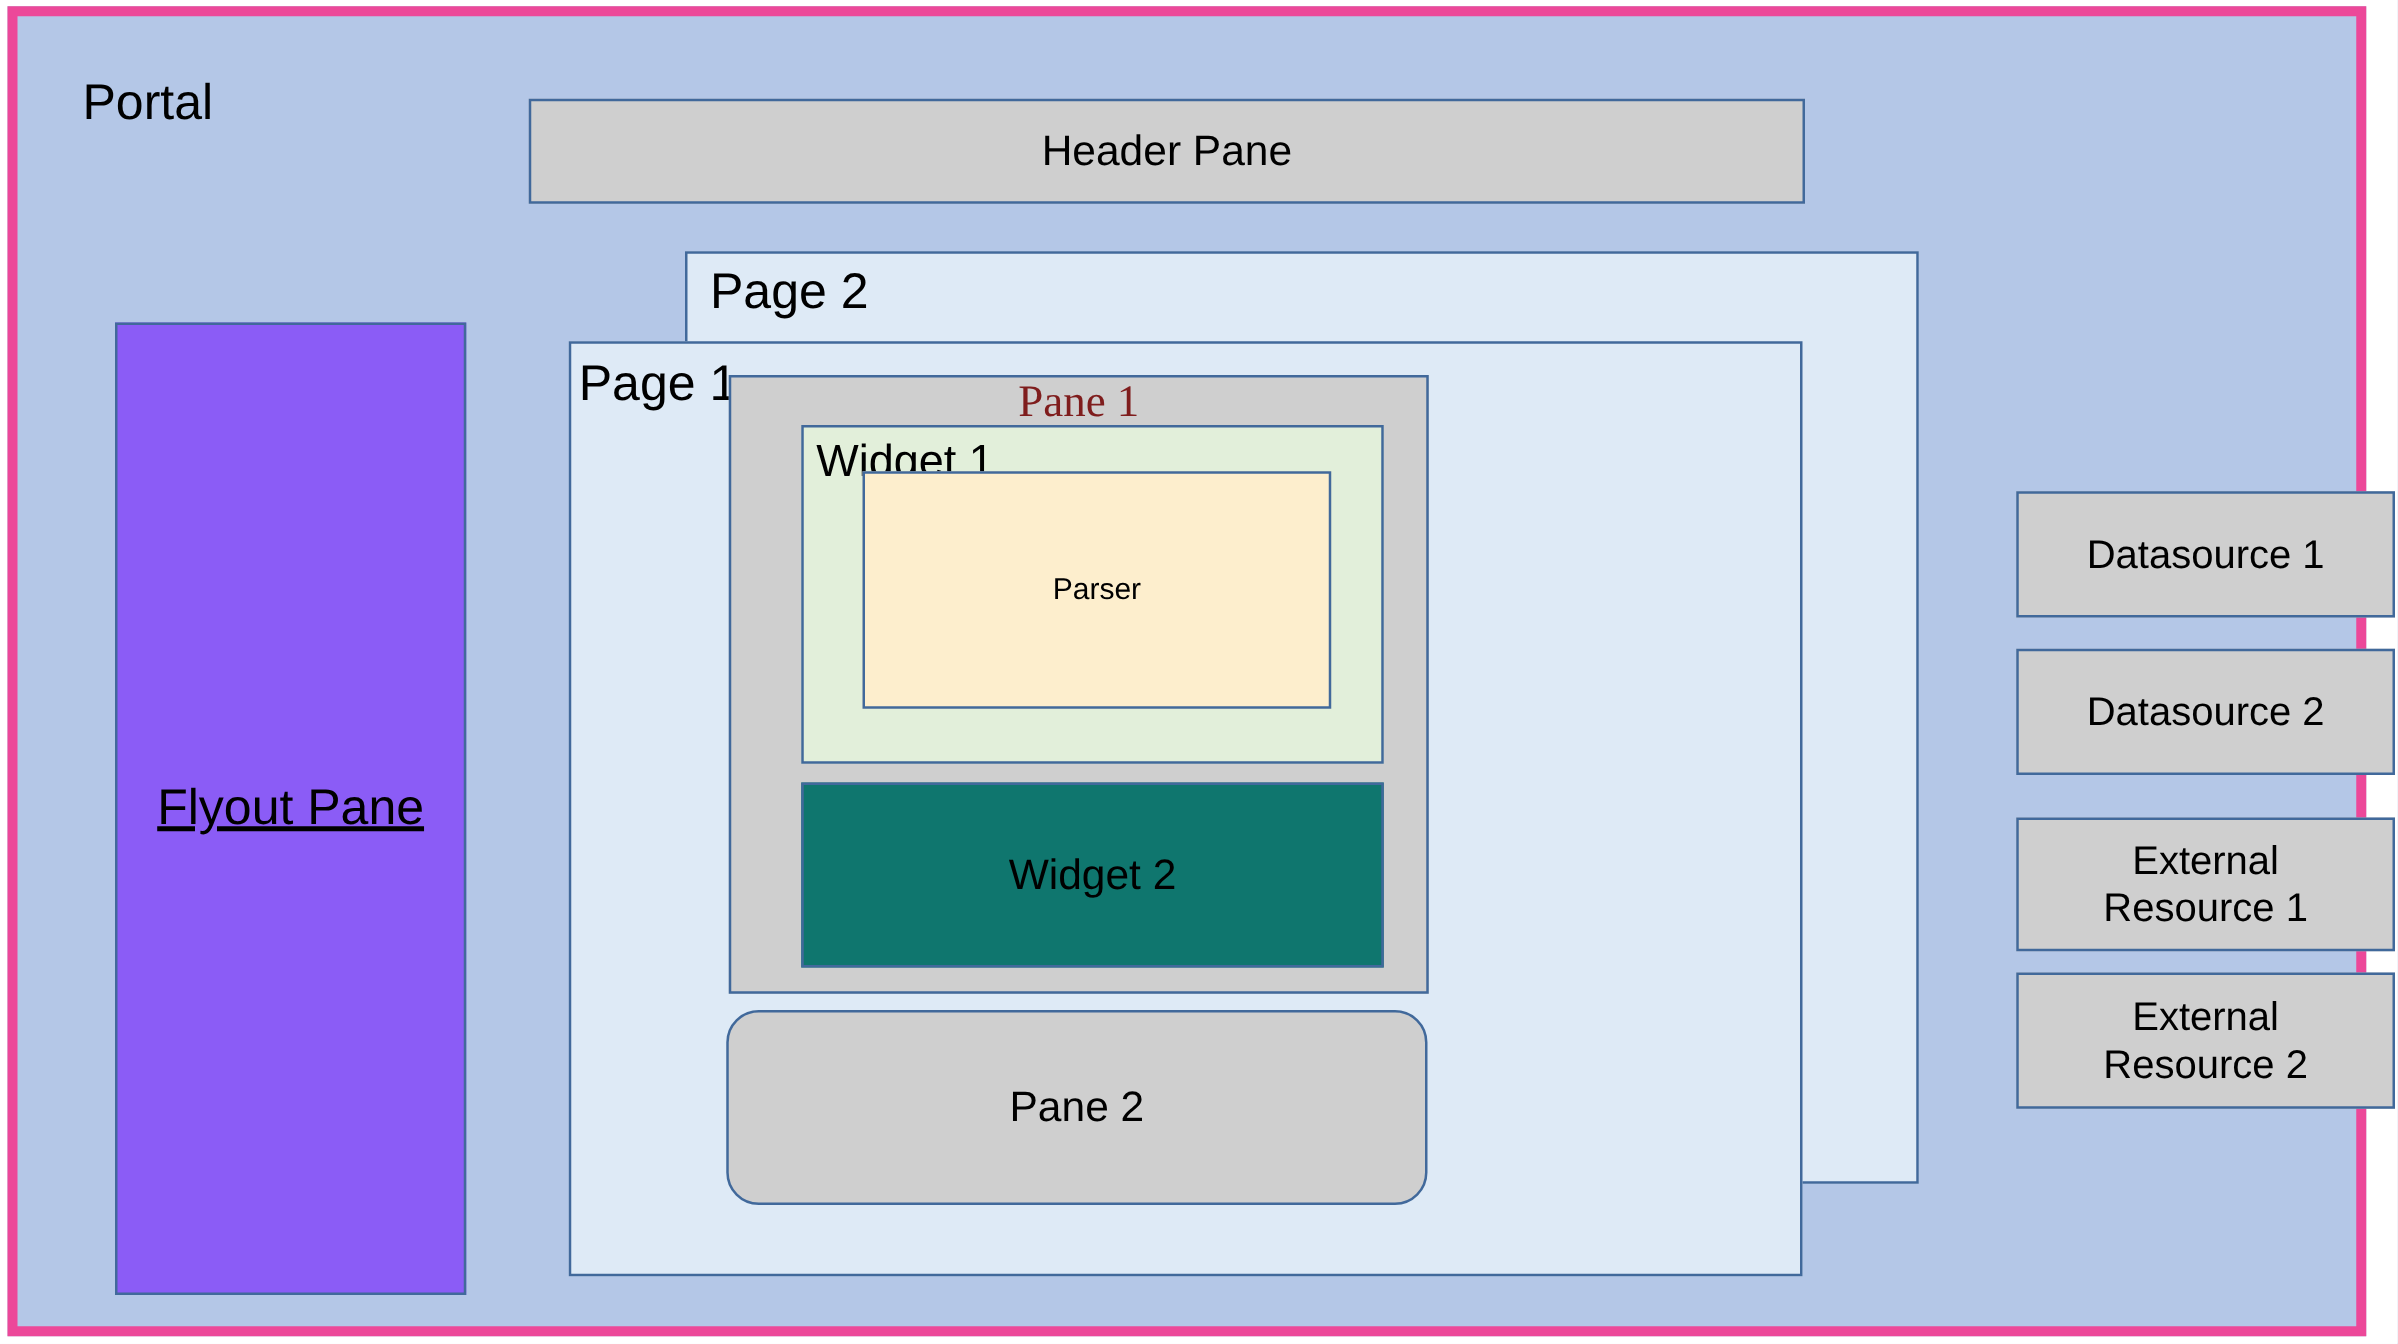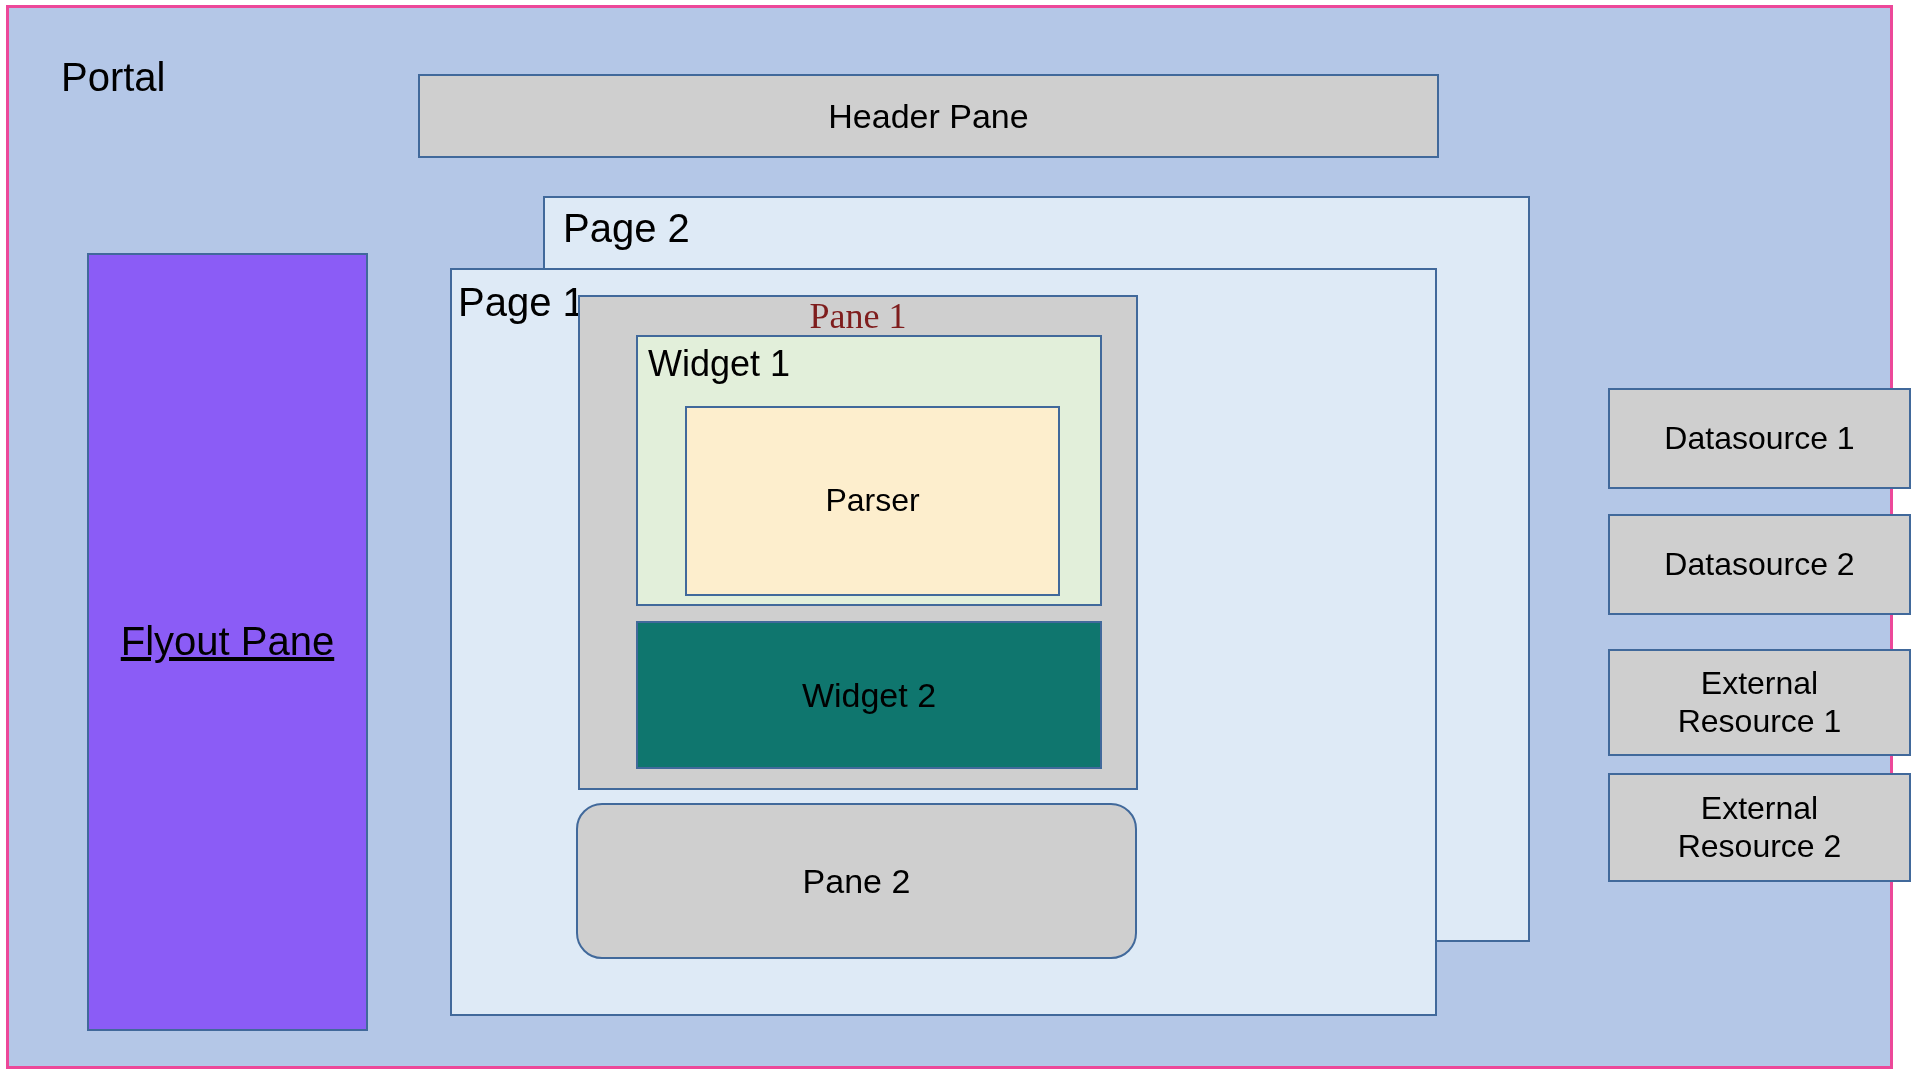--- a/index.html
+++ b/index.html
@@ -47,21 +47,21 @@
     font-family: Liberation Serif, serif;
   }
 
   
   #portal {
     left: 6px;
     top: 5px;
     width: 1887px;
     height: 1064px;
     background: #b4c7e7;
-    border: 3px solid #ec4899;
+    border: 8px solid #ec4899;
   }
   #portal-label {
     left: 52px;
     top: 49px;
     font-size: 40px;
   }
 
   #flyout-pane {
     left: 78px;
     top: 245px;
@@ -133,25 +133,25 @@
     display: block;
   }
   #widget1-label {
     left: 639px;
     top: 338px;
     font-size: 36px;
   }
 
   #parser {
     left: 676px;
-    top: 398px;
+    top: 364px;
     width: 375px;
     height: 190px;
     background: #fdeecd;
-    font-size: 32px;
+    font-size: 24px;
   }
 
   #widget2 {
     left: 627px;
     top: 613px;
     width: 466px;
     height: 148px;
     background: #0f766e;
     font-size: 34px;
   }

